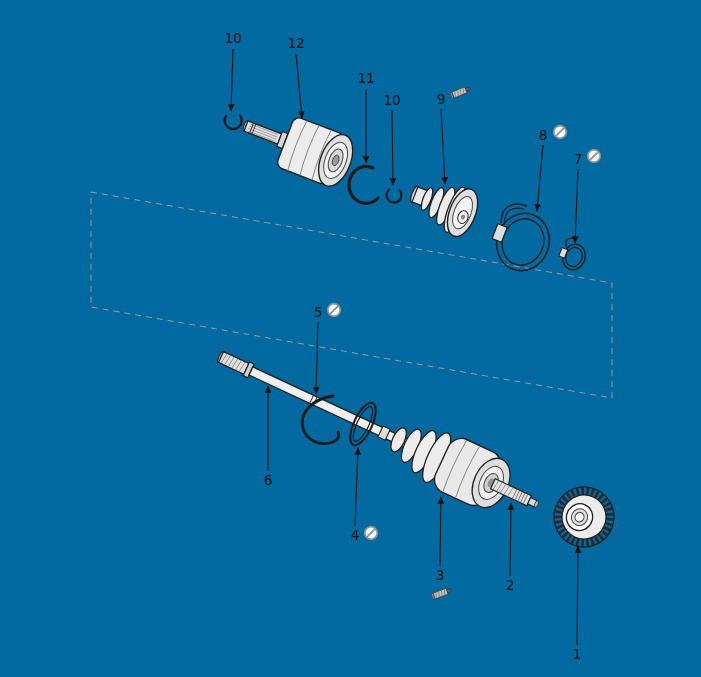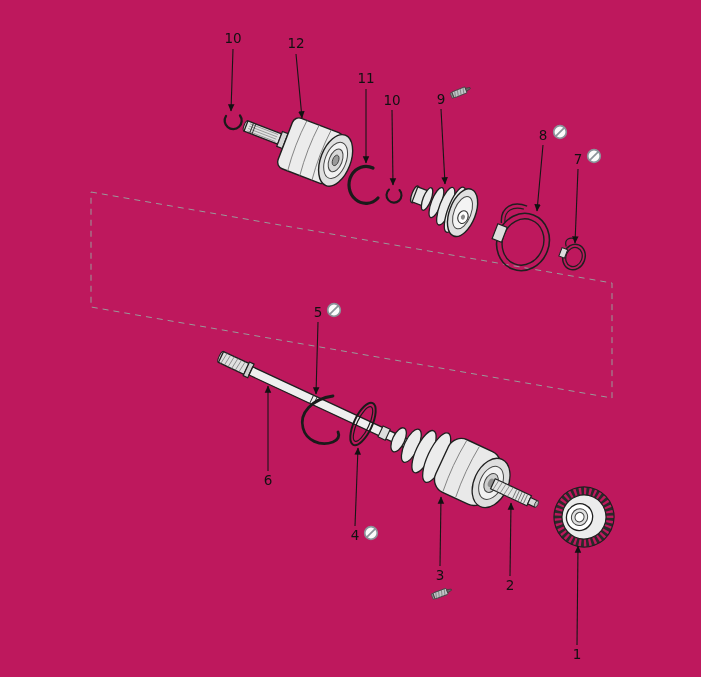--- a/index.html
+++ b/index.html
@@ -1,19 +1,19 @@
 <!DOCTYPE html>
 <html><head>
 <meta charset="utf-8">
 <style>
   html,body{margin:0;padding:0;background:#fff;}
   .stage{
     position:relative;
     width:701px;height:677px;
-    background:#be185d;
+    background:#0369a1;
     overflow:hidden;
     font-family:"DejaVu Sans", sans-serif;
   }
   svg{position:absolute;left:0;top:0;}
   .callout-text{
     font-family:"DejaVu Sans", sans-serif;
     font-size:13.5px;
     fill:#111;
     text-anchor:middle;
   }

